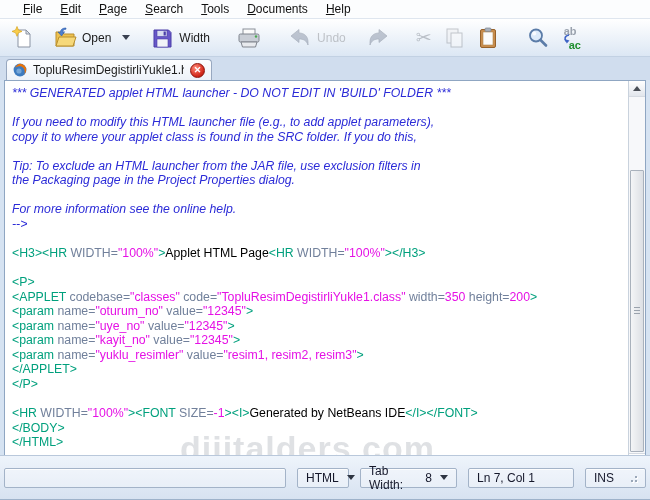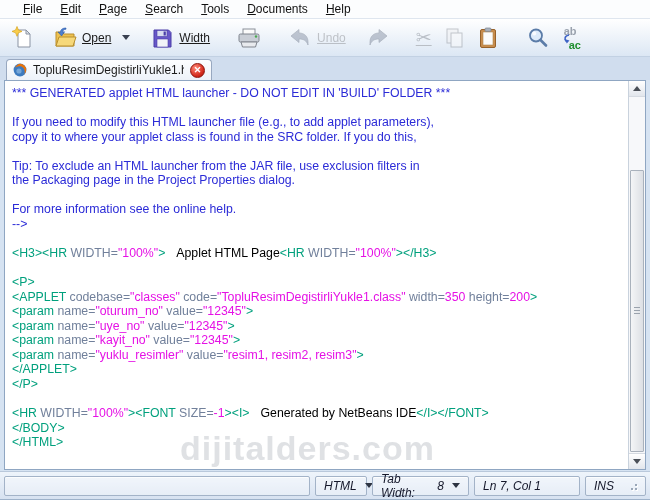--- a/index.html
+++ b/index.html
@@ -7,59 +7,59 @@
   body { font-family:"Liberation Sans", sans-serif; background:#d6e3f2; }
   .window { position:relative; width:650px; height:500px; background:#d6e3f2; border-bottom:1px solid #9eb2ca; }
 
   
   .menubar { height:19px; background:#fcfdfe; border-bottom:1px solid #dfe6ef; display:flex; align-items:center; padding-left:14px; }
   .menu-item { display:inline-block; font-size:12px; color:#111; padding:2px 9px; cursor:default; }
   .menu-item::first-letter { text-decoration:underline; }
 
   
   .toolbar { height:38px; background:linear-gradient(#ffffff,#dce7f4); border-bottom:1px solid #c2d1e3; display:flex; align-items:center; padding:0 6px; }
-  .tbtn { display:flex; align-items:center; gap:5px; padding:3px 5px; border-radius:3px; font-size:12px; color:#1b1b1b;text-decoration:underline; }
+  .tbtn { display:flex; align-items:center; gap:5px; padding:3px 5px; border-radius:3px; font-size:12px; color:#1b1b1b; }
   .tbtn.disabled { filter:grayscale(.55) opacity(.5); color:#8a8f99; }
   .tbtn svg { display:block; }
   .gap { margin-left:16px; }
   .dd-arrow { width:0; height:0; border-left:4px solid transparent; border-right:4px solid transparent; border-top:5px solid #3a4150; margin-left:6px; }
   .repl { position:relative; width:24px; height:24px; }
   .repl .ab { position:absolute; top:-1px; left:4px; font-weight:bold; font-size:11px; color:#9aa2ae; }
   .repl .ac { position:absolute; bottom:-1px; left:9px; font-weight:bold; font-size:11px; color:#1f8f2f; }
 
   
   .tabbar { position:relative; height:23px; background:#d0ddee; }
   .tab { position:absolute; left:6px; top:2px; width:206px; height:21px; background:linear-gradient(#fdfeff,#edf2f9); border:1px solid #98a8c0; border-bottom:none; border-radius:4px 4px 0 0; display:flex; align-items:center; padding:0 6px; gap:6px; }
   .tab-title { font-size:12px; color:#1c1c1c; flex:1; white-space:nowrap; overflow:hidden; }
   .tab-close { width:15px; height:15px; border-radius:50%; background:radial-gradient(circle at 35% 30%, #ff8a7a, #d42a1c 65%, #9c140b); border:1px solid #8e1209; display:flex; align-items:center; justify-content:center; color:#fff; font-size:9px; font-weight:bold; line-height:1; }
 
   
   .editor { position:absolute; left:4px; right:4px; top:80px; height:390px; background:#fff; border:1px solid #8fa6c2; }
   .code { position:absolute; left:0; right:18px; top:0; bottom:0; overflow:hidden; padding:5px 0 0 7px; font-family:"Liberation Sans", sans-serif; font-size:12.3px; }
   .code-line { height:14.55px; line-height:14.55px; white-space:pre; }
-  .tok-c { color:var(--tok-c,#2b2bd7); }
+  .tok-c { color:var(--tok-c,#2b2bd7);font-style:italic; }
   .tok-t { color:var(--tok-t,#00a07d); }
   .tok-a { color:var(--tok-a,#71809b); }
   .tok-s { color:var(--tok-s,#e511e5); }
-  .tok-p { color:var(--tok-p,#000000);margin-left:11px; }
+  .tok-p { color:var(--tok-p,#000000); }
   .watermark { position:absolute; left:175px; top:348px; font-size:34px; font-weight:bold; letter-spacing:1px; color:rgba(175,180,188,0.40); pointer-events:none; }
 
   
   .vscroll { position:absolute; top:0; right:0; bottom:0; width:17px; background:#f7f8fa; border-left:1px solid #c9d2dd; }
   .sbtn { position:absolute; left:0; right:0; height:16px; background:linear-gradient(#ffffff,#e2e6ec); display:flex; align-items:center; justify-content:center; }
   .sbtn.up { top:0; border-bottom:1px solid #d5dae1; }
   .sbtn.down { bottom:0; border-top:1px solid #d5dae1; }
   .tri-up { width:0; height:0; border-left:4px solid transparent; border-right:4px solid transparent; border-bottom:5px solid #4a4f57; }
   .tri-down { width:0; height:0; border-left:4px solid transparent; border-right:4px solid transparent; border-top:5px solid #4a4f57; }
   .thumb { position:absolute; left:1px; right:1px; top:89px; height:282px; background:linear-gradient(90deg,#f4f5f7,#dcdfe4); border:1px solid #a9b1bc; border-radius:1px; }
   .grip { position:absolute; left:3px; right:3px; top:50%; margin-top:-4px; height:8px;
           background:repeating-linear-gradient(#9aa2ad 0 1px, transparent 1px 3px); }
 
   
-  .statusbar { position:absolute; left:0; right:0; bottom:0; height:28px; background:linear-gradient(#eef4fb,#d7e2f1); border-top:1px solid #b9c8db; display:flex; align-items:center; padding:0 4px; gap:5px; font-size:12px; color:#15182b;font-style:italic; }
+  .statusbar { position:absolute; left:0; right:0; bottom:0; height:44px; background:linear-gradient(#eef4fb,#d7e2f1); border-top:1px solid #b9c8db; display:flex; align-items:center; padding:0 4px; gap:11px; font-size:12px; color:#15182b; }
   .panel { height:20px; border:1px solid #a3b3c8; border-radius:2px; background:rgba(255,255,255,0.35); box-shadow:inset 0 1px 0 rgba(255,255,255,.8); display:flex; align-items:center; padding:0 8px; }
   .panel.fill { flex:1; }
   .sb-arrow { width:0; height:0; border-left:4px solid transparent; border-right:4px solid transparent; border-top:5px solid #2d3442; margin-left:8px; }
   .grip-dots { width:8px; height:8px; margin-left:auto; position:relative; }
   .grip-dots i { position:absolute; width:2px; height:2px; background:#9aa7b8; box-shadow:1px 1px 0 #fff; }
   .grip-dots i:nth-child(1){ right:0; bottom:0; }
   .grip-dots i:nth-child(2){ right:4px; bottom:0; }
   .grip-dots i:nth-child(3){ right:0; bottom:4px; }
 </style>
 </head>

